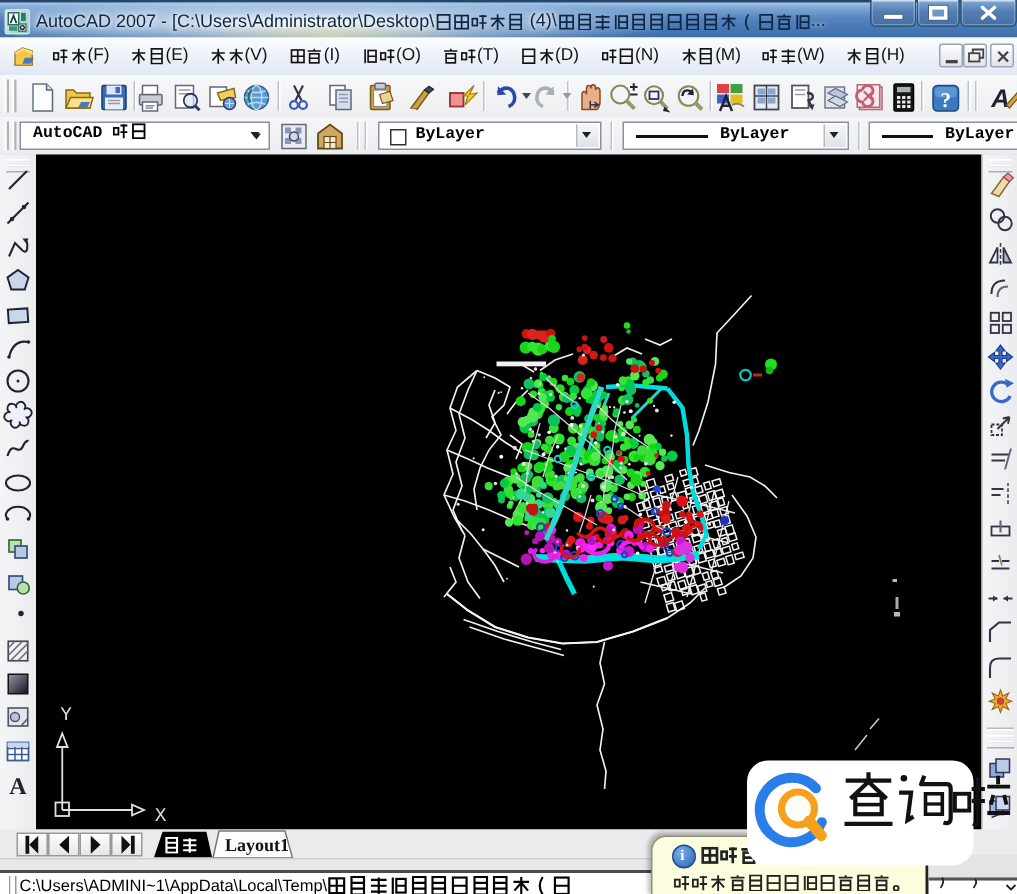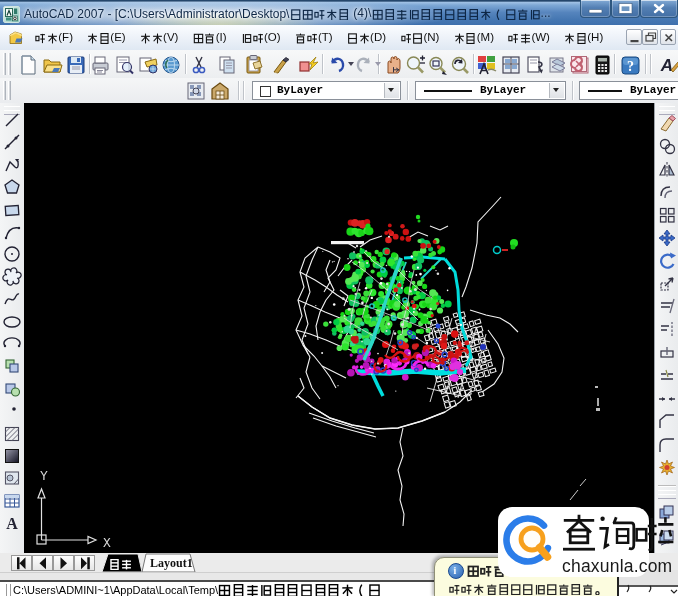--- a/index.html
+++ b/index.html
@@ -484,20 +484,31 @@
     <div class="tsep" style="left:473px;top:4px;height:20px"></div>
     <div class="tsep" style="left:614px;top:4px;height:20px"></div>
     <div class="tsep" style="left:645px;top:4px;height:20px"></div>
     <div class="tsep" style="left:650px;top:4px;height:20px"></div>
     <div class="abs" style="left:348px;top:12px;width:0;height:0;border:3px solid transparent;border-top:4px solid #445"></div>
     <div class="abs" style="left:375px;top:12px;width:0;height:0;border:3px solid transparent;border-top:4px solid #99a"></div>
   </div>
 <div id="tb2">
     <div class="grip" style="left:3px;top:3px;height:19px"></div>
     <div class="grip" style="left:8px;top:3px;height:19px"></div>
+    <div class="combo" style="left:13px;top:3px;width:165px"><span style="margin-left:8px;margin-top:2px;font-family:'Liberation Mono',monospace;font-size:11px;font-weight:bold">AutoCAD <svg width="11" height="11" viewBox="0 0 100 100" style="display:inline-block;vertical-align:-2px;margin:0 0.3px">
+          <rect x="8" y="30" width="28" height="40" fill="none" stroke="#000" stroke-width="11"></rect>
+          <line x1="48" y1="15" x2="90" y2="15" stroke="#000" stroke-width="11"></line>
+          <line x1="68" y1="8" x2="68" y2="92" stroke="#000" stroke-width="11"></line>
+          <line x1="48" y1="55" x2="90" y2="55" stroke="#000" stroke-width="11"></line>
+        </svg><svg width="11" height="11" viewBox="0 0 100 100" style="display:inline-block;vertical-align:-2px;margin:0 0.3px">
+          <rect x="15" y="8" width="70" height="84" fill="none" stroke="#000" stroke-width="11"></rect>
+          <line x1="15" y1="50" x2="85" y2="50" stroke="#000" stroke-width="11"></line>
+        </svg></span><div class="car" style="background:none;border:none">
+        <div style="position:absolute;left:4px;top:6px;width:0;height:0;border:3.5px solid transparent;border-top:4.5px solid #222"></div>
+      </div></div>
     <div class="ticon" style="left:184px;top:1px">
       <svg width="22" height="22" viewBox="0 0 22 22">
         <rect x="3" y="3" width="16" height="16" fill="#e8ecf2" stroke="#667" stroke-width="1"></rect>
         <g fill="#8898b8">
           <rect x="5" y="5" width="4" height="4"></rect>
           <rect x="12" y="5" width="4" height="4"></rect>
           <rect x="5" y="12" width="4" height="4"></rect>
           <rect x="12" y="12" width="4" height="4"></rect>
         </g>
         <circle cx="11" cy="11" r="3" fill="#d0d8e8" stroke="#445" stroke-width="1"></circle>
@@ -1662,12 +1673,12 @@
     </svg><svg width="40" height="42" viewBox="0 0 100 100" style="position:absolute;left:99px;top:6px;overflow:visible">
       <circle cx="14" cy="12" r="5.5" fill="#111"></circle>
       <path d="M6 36 H26 L20 82 L30 76" fill="none" stroke="#111" stroke-width="7"></path>
       <path d="M48 8 L42 24 M40 22 H86 Q92 22 92 30 V78 Q92 90 80 86" fill="none" stroke="#111" stroke-width="7"></path>
       <rect x="50" y="38" width="28" height="34" fill="none" stroke="#111" stroke-width="6"></rect>
       <line x1="50" y1="55" x2="78" y2="55" stroke="#111" stroke-width="5.5"></line>
     </svg><svg width="40" height="42" viewBox="0 0 100 100" style="position:absolute;left:137px;top:6px;overflow:visible">
       <rect x="4" y="38" width="24" height="28" fill="none" stroke="#111" stroke-width="6.5"></rect>
       <path d="M42 10 V84 Q42 92 34 88 M32 30 H54 M32 50 H54" fill="none" stroke="#111" stroke-width="6.5"></path>
       <path d="M76 8 V22 M58 26 H96 M68 40 L64 56 M86 40 L90 56 M58 70 H96" fill="none" stroke="#111" stroke-width="6.5"></path>
-    </svg><div style="position:absolute;left:64px;top:49px;font-size:17.5px;color:#1a1a1a;font-family:'Liberation Sans';letter-spacing:0.2px">chaxunla.com</div></div>
+    </svg></div>
 </body></html>

